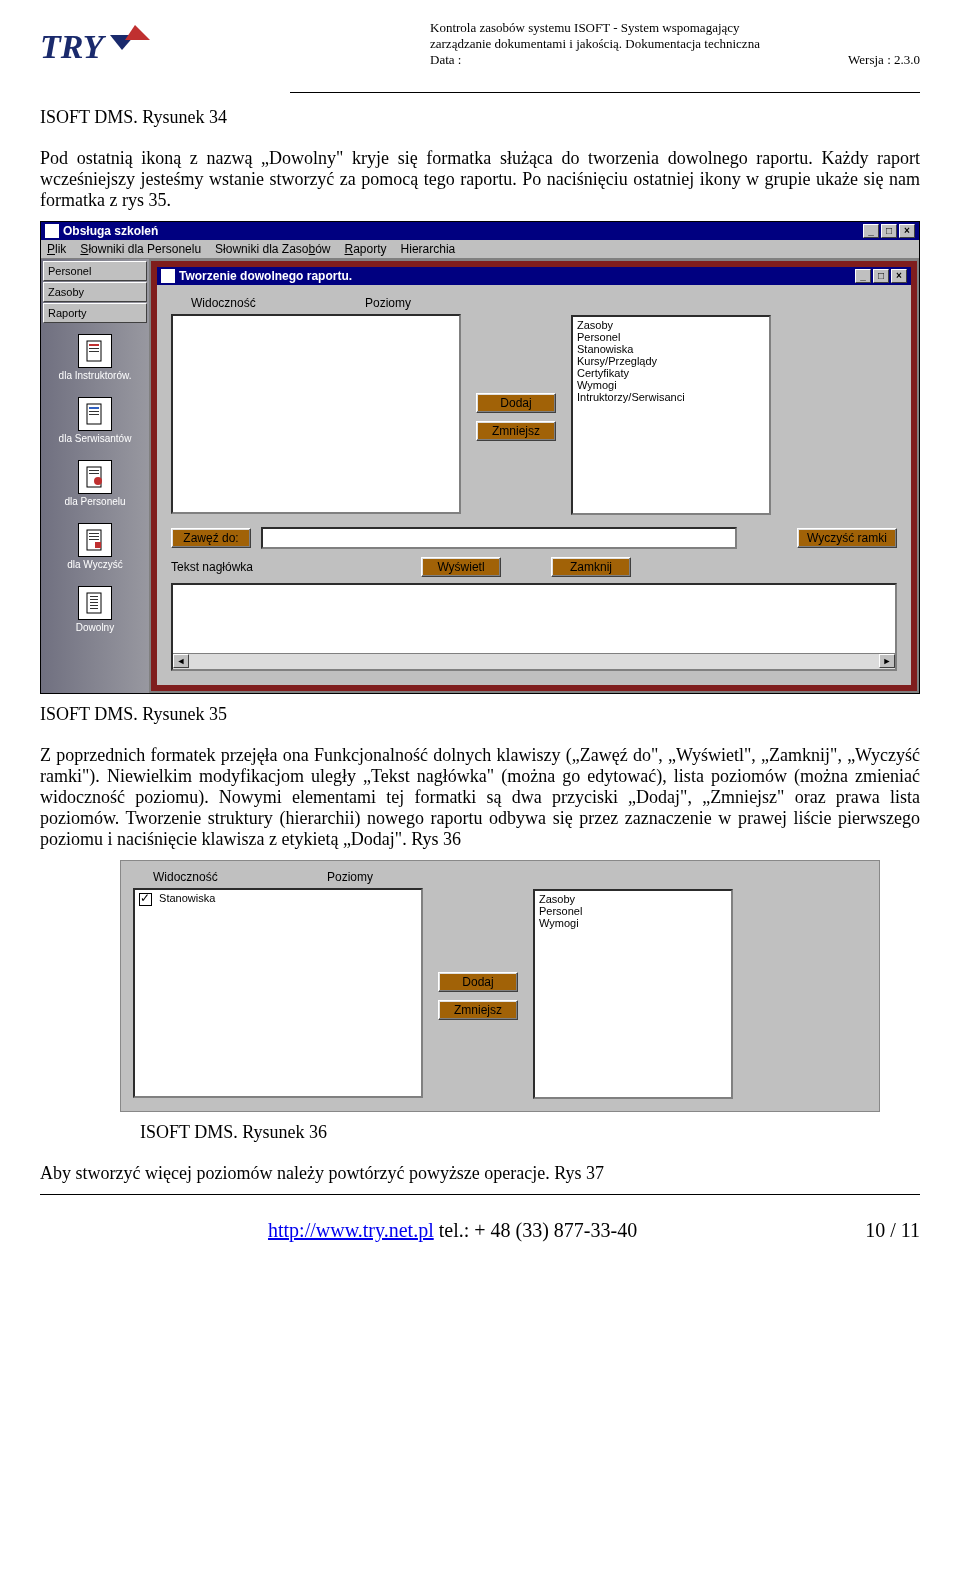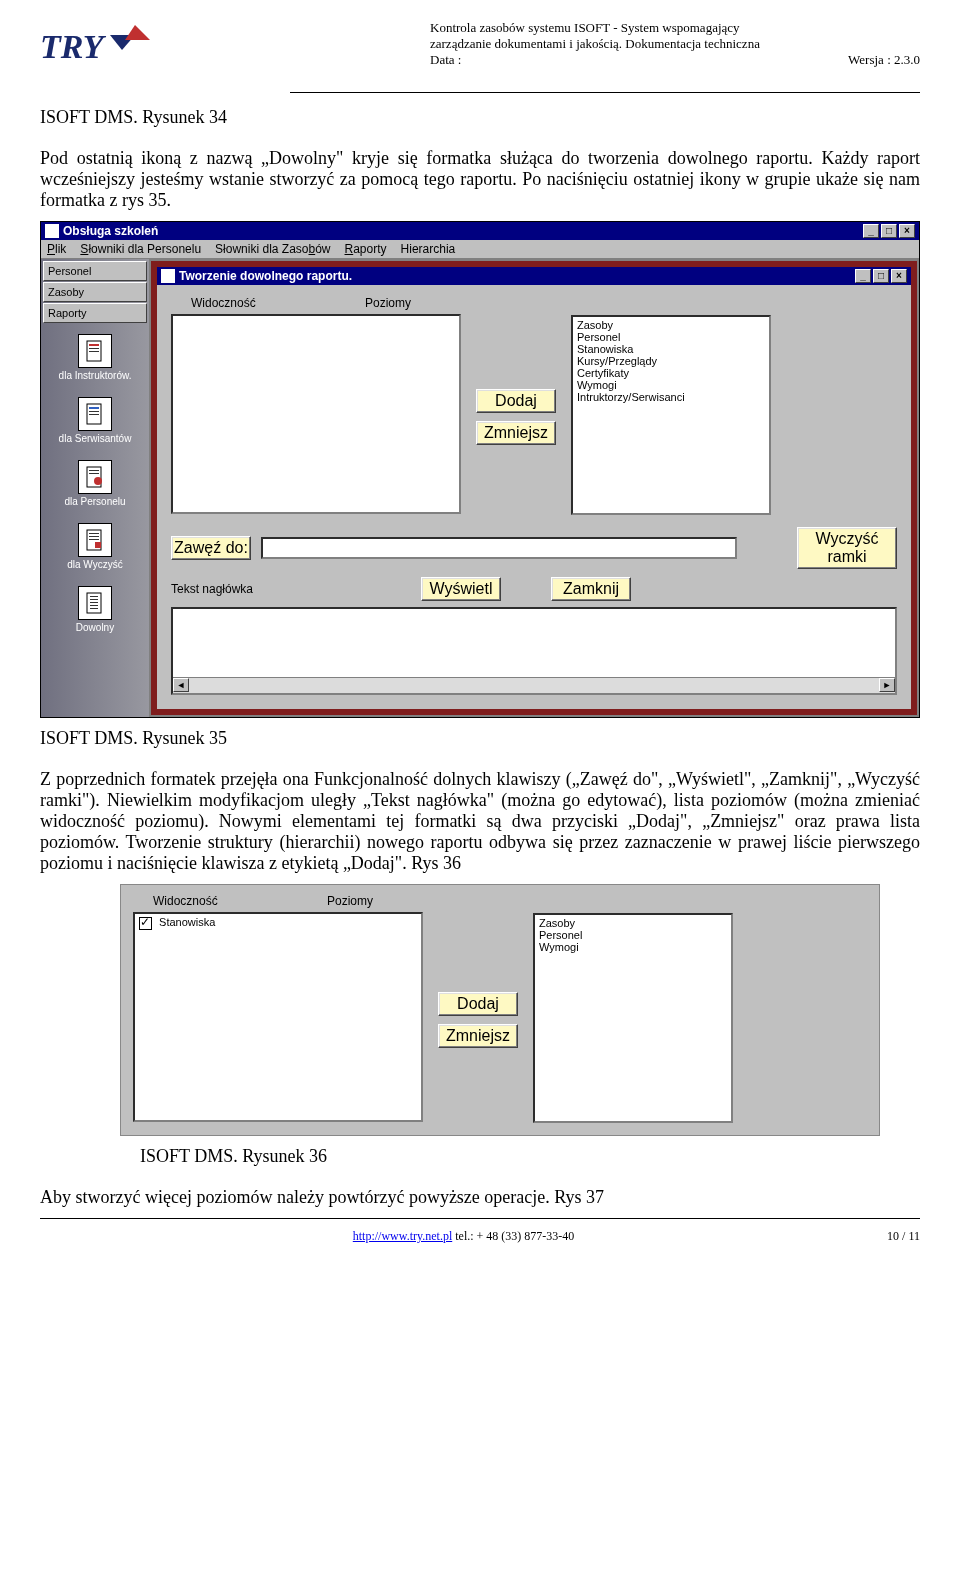--- a/index.html
+++ b/index.html
@@ -92,28 +92,28 @@
   .row { display: flex; align-items: center; gap: 10px; }
   .col-labels { width: 260px; display: flex; justify-content: space-between; padding: 0 20px 4px 20px; }
   .listbox {
     background: #fff;
     border: 2px inset #808080;
     padding: 2px 4px;
     font-size: 11px;
     overflow: hidden;
   }
   .btn3d {
-    background: #fef9c3;
+    background: #a16207;
     border: 1px solid #fff;
     border-right-color: #404040;
     border-bottom-color: #404040;
     padding: 2px 0;
     width: 80px;
     text-align: center;
-    font-size: 16px;
+    font-size: 12px;
     box-shadow: inset -1px -1px #808080, inset 1px 1px #dfdfdf;
   }
   .field3d {
     background: #fff;
     border: 2px inset #808080;
     height: 22px;
     padding: 2px 4px;
     font-size: 11px;
   }
   .multiline {
@@ -139,21 +139,21 @@
     background: #c0c0c0;
     font-family: "MS Sans Serif", Arial, sans-serif;
     font-size: 12px;
     padding: 8px 12px 12px 12px;
     margin: 10px 40px 10px 80px;
     border: 1px solid #888;
   }
   .checkbox { display: inline-block; width: 13px; height: 13px; background: #fff; border: 1px solid #000; margin-right: 4px; vertical-align: middle; position: relative; }
   .checkbox::after { content: "✓"; position: absolute; top: -3px; left: 0; font-size: 12px; }
 
-  .footer { text-align: center; font-size: 12px; margin-top: 10px; }
+  .footer { text-align: center; font-size: 20px; margin-top: 24px; }
   .footer a { color: #0000ee; text-decoration: underline; }
   .pagenum { float: right; }
   .footer-line { border-top: 1px solid #000; margin: 10px 0 4px 0; }
 </style>
 </head>
 <body>
 
 <div class="header">
   <div class="logo">
     <svg viewBox="0 0 120 60">

